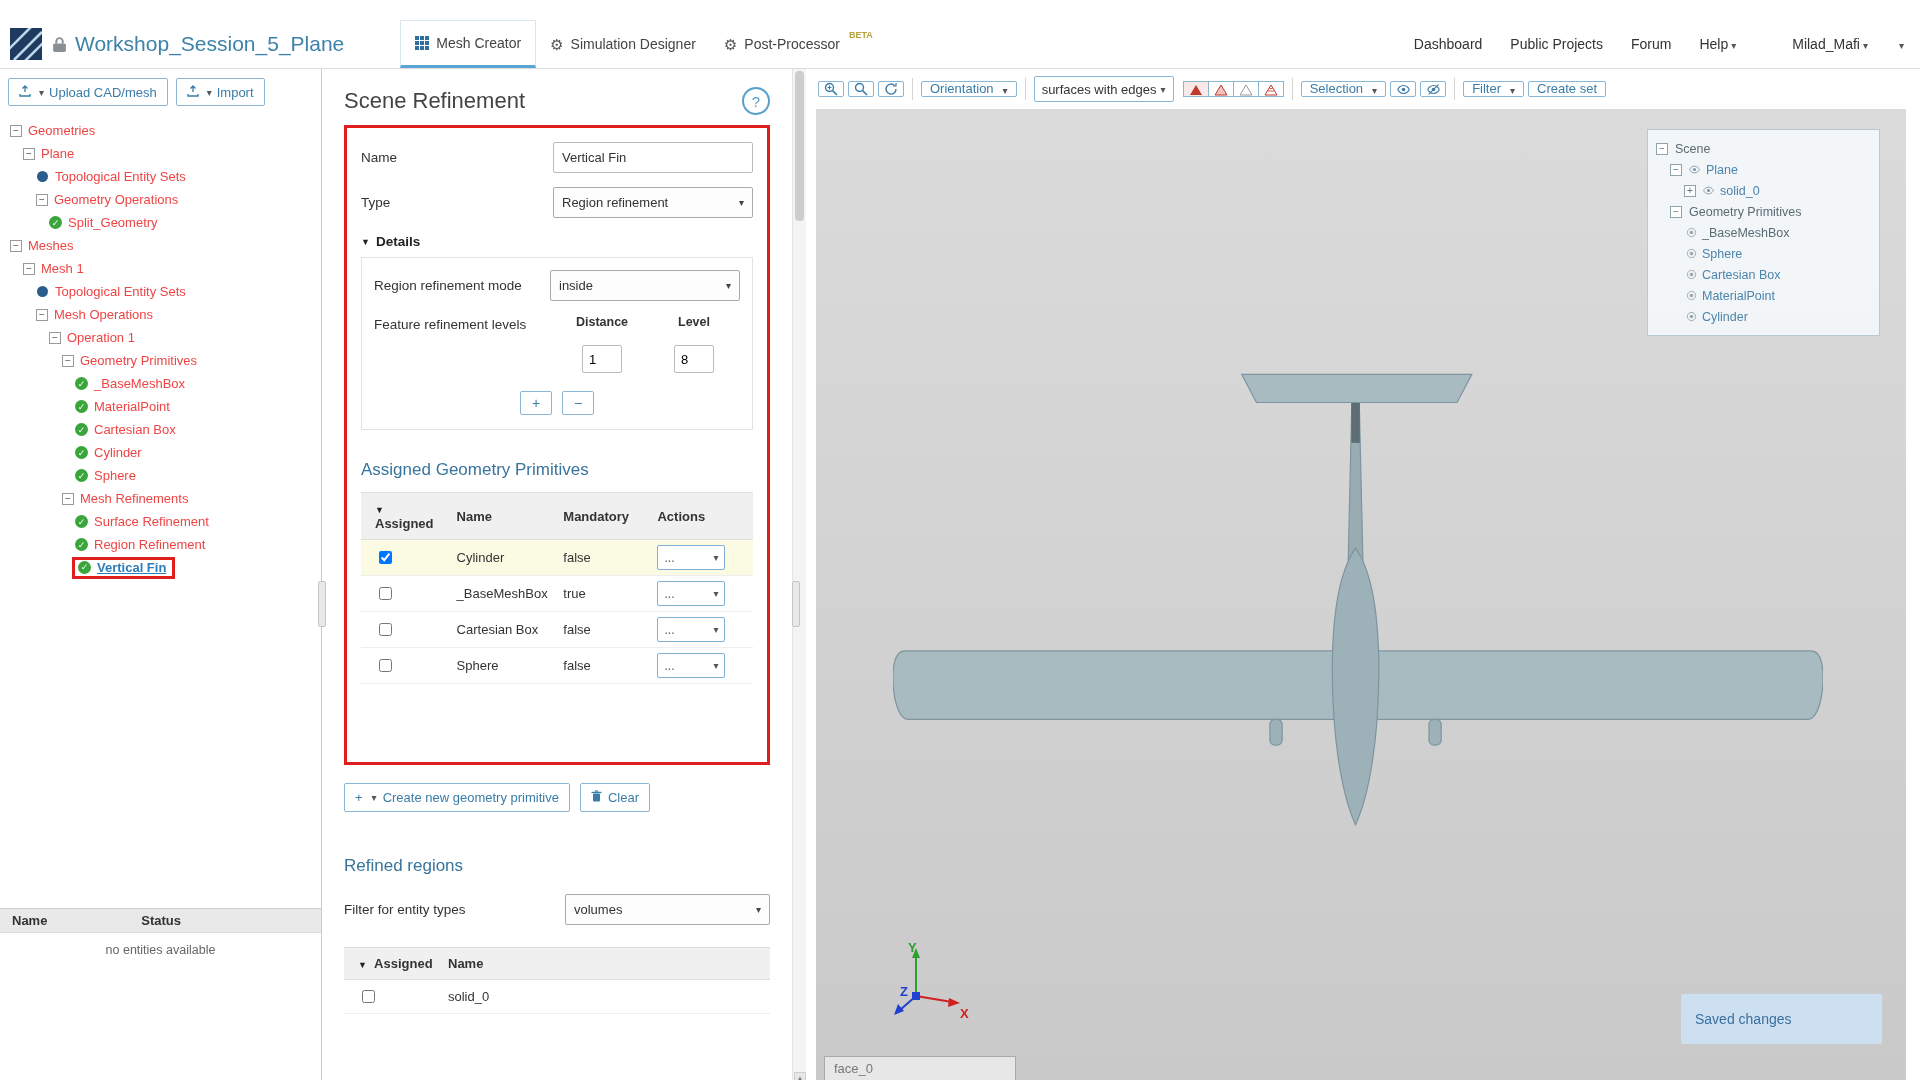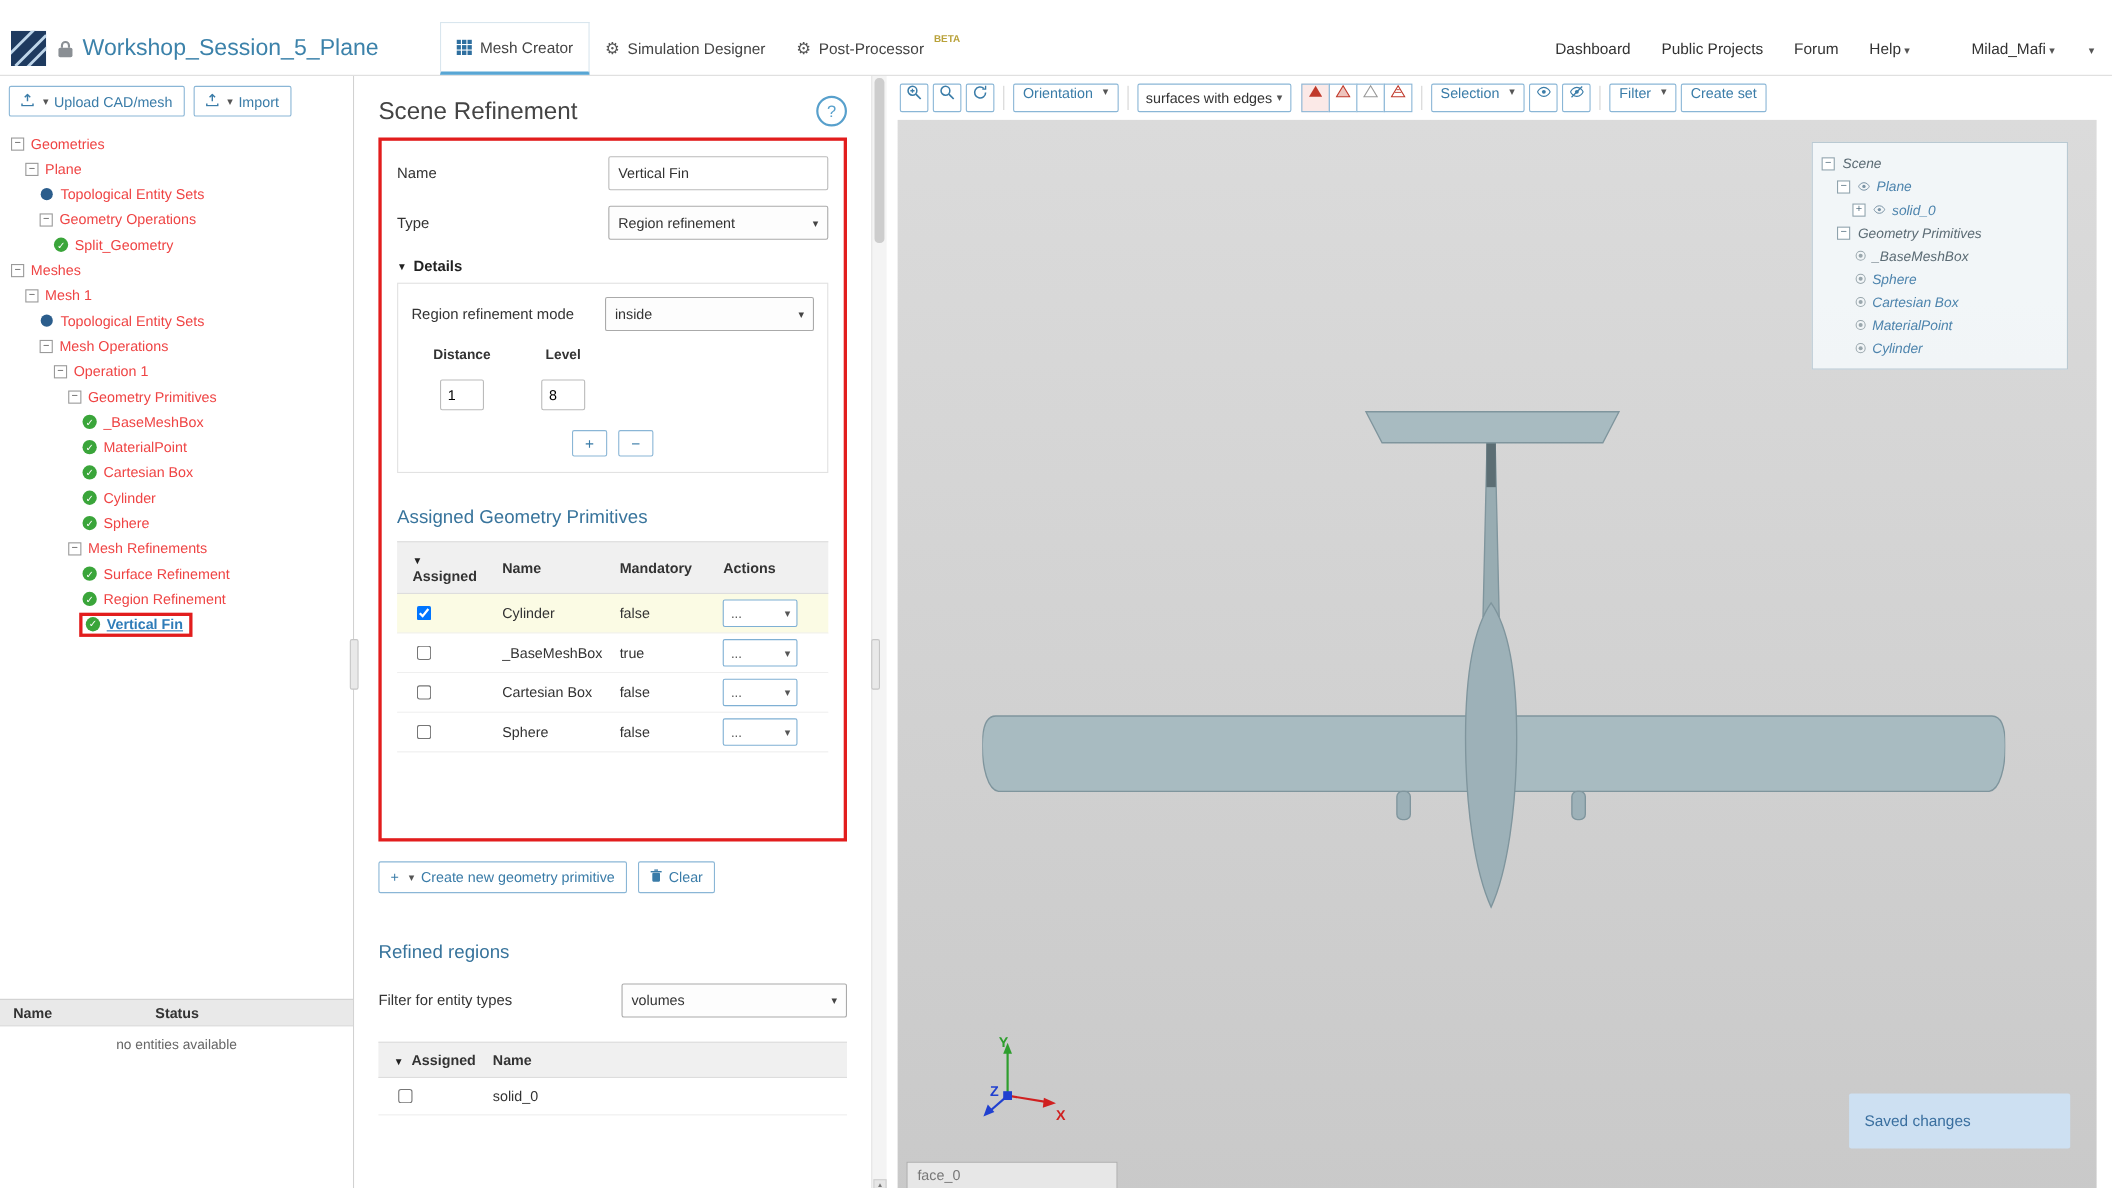--- a/index.html
+++ b/index.html
@@ -145,22 +145,22 @@
   .scroll-strip { width:14px; flex:0 0 14px; background:#f4f4f4; border-left:1px solid #e4e4e4; position:relative; }
   .scroll-thumb { position:absolute; top:2px; left:2px; width:9px; height:150px; background:#cdcdcd; border-radius:4px; }
   .scroll-arrows { position:absolute; bottom:2px; left:1px; display:flex; flex-direction:column; gap:2px; }
   .scroll-arrow { width:12px; height:12px; background:#e6e6e6; border:1px solid #cfcfcf; font-size:6px; color:#777; display:flex; align-items:center; justify-content:center; cursor:pointer; }
   .gap-col { width:10px; flex:0 0 10px; background:#fff; }
 
   
   .viewport { flex:1; display:flex; flex-direction:column; background:#fff; padding:0 14px 6px 0; }
   .vp-toolbar { height:40px; flex:0 0 40px; display:flex; align-items:center; gap:4px; padding:6px 2px; background:#fff; }
   .vbtn {
-    height:26px; min-width:26px; border:1px solid #8ab6d6; background:#fff; color:#3a7ca8;
-    font-size:13px; border-radius:2px; display:inline-flex; align-items:flex-start; justify-content:center;
+    height:16px; min-width:26px; border:1px solid #8ab6d6; background:#fff; color:#3a7ca8;
+    font-size:13px; border-radius:2px; display:inline-flex; align-items:flex-end; justify-content:center;
     gap:6px; padding:0 8px; cursor:pointer; font-family:"Liberation Sans", sans-serif;
   }
   .vbtn.icon-only { padding:0; width:26px; }
   .vbtn.active-mode { background:#fbe9e7; }
   .vbtn-group { display:flex; }
   .vbtn-group .vbtn { border-radius:0; margin-left:-1px; }
   .vselect {
     height:26px; border:1px solid #8ab6d6; background:#fff; color:#333; font-size:13px;
     border-radius:2px; display:inline-flex; align-items:center; justify-content:space-between;
     padding:0 7px; cursor:pointer;
@@ -169,21 +169,21 @@
   .vp-canvas { flex:1; position:relative; background:linear-gradient(#dbdbdb,#c9c9c9); overflow:hidden; }
 
   .plane-svg { position:absolute; left:77px; top:258px; }
 
   .scene-box {
     position:absolute; top:20px; right:26px; width:233px;
     background:rgba(243,248,250,0.93); border:1px solid #b9c9d2; padding:8px 6px; font-size:12.5px;
   }
   .scene-row { height:21px; display:flex; align-items:center; white-space:nowrap; cursor:pointer; }
   .scene-row .expander { border-color:#8fa3ad; color:#5a7585; margin-right:4px; }
-  .scene-label { color:#4d84ad; margin-left:3px;font-style:italic; }
+  .scene-label { color:#4d84ad; margin-left:3px; }
   .scene-label.muted { color:#5b6b74; }
   .eye-wrap { display:inline-flex; align-items:center; margin:0 2px; }
 
   .axis-triad { position:absolute; left:62px; bottom:62px; }
   .face-chip {
     position:absolute; left:8px; bottom:12px; width:192px; height:26px;
     background:rgba(255,255,255,0.55); border:1px solid #aaa; font-size:13px; color:#777;
     padding:4px 9px;
   }
   .saved-toast {
@@ -440,20 +440,21 @@
         </div>
         <div class="details-box">
           <div class="form-row" style="margin-bottom:4px;">
             <label>Region refinement mode</label>
             <div class="fselect w190">
               <span>inside</span>
               <span class="fs-caret">▾</span>
             </div>
           </div>
           <div class="levels-row">
+            <label>Feature refinement levels</label>
             <div class="levels-grid">
               <div class="lg-h">Distance</div>
               <div class="lg-h">Level</div>
               <input class="small-input" value="1" style="">
               <input class="small-input" value="8" style="">
             </div>
           </div>
           <div class="pm-row">
             <button class="pm-btn">+</button>
             <button class="pm-btn">−</button>

